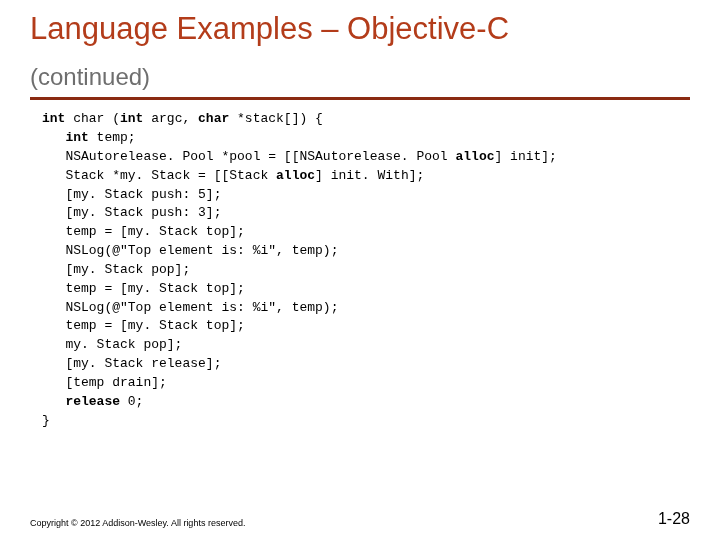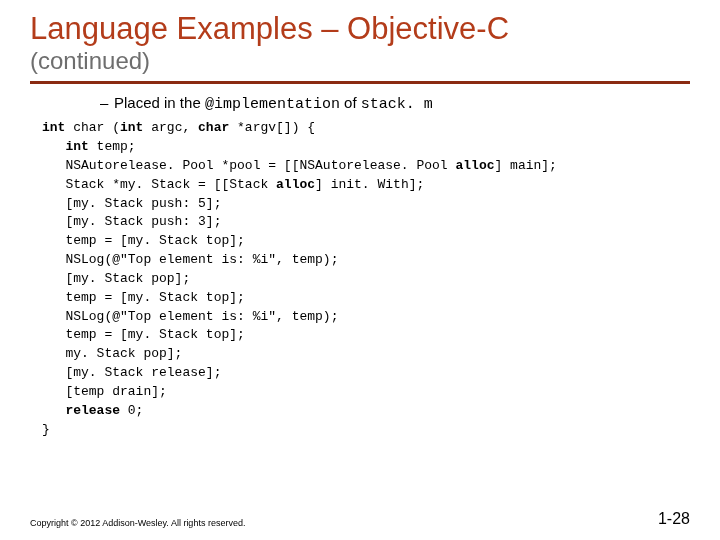--- a/index.html
+++ b/index.html
@@ -22,21 +22,21 @@
   .title {
     color: #b33c1a;
     font-size: 31px;
     font-weight: 400;
     margin: 0;
     line-height: 1.2;
   }
   .subtitle {
     color: #6e6e6e;
     font-size: 24px;
-    margin: 0 0 6px 0;
+    margin: 16px 0 6px 0;
     font-weight: 400;
   }
   .rule {
     border: none;
     border-top: 3px solid #8a2a12;
     margin: 2px 0 10px 0;
   }
   .bullet-main {
     font-size: 22px;
     font-weight: 700;
@@ -95,27 +95,24 @@
 </head>
 <body>
 
 <div class="slide">
 
   <h1 class="title">Language Examples – Objective-C</h1>
   <div class="subtitle">(continued)</div>
   <hr class="rule">
 
 
-  <div class="bullet-sub">
-    <span class="dash">–</span><span>Placed in the </span><span class="code-inline">@implementation</span><span> of </span><span class="code-inline">stack. m</span>
-  </div>
 
-  <pre class="code"><b>int</b><span> char (</span><b>int</b><span> argc, </span><b>char</b><span> *argv[]) {</span>
+  <pre class="code"><b>int</b><span> char (</span><b>int</b><span> argc, </span><b>char</b><span> *stack[]) {</span>
    <b>int</b><span> temp;</span>
-   <span>NSAutorelease. Pool *pool = [[NSAutorelease. Pool </span><b>alloc</b><span>] main];</span>
+   <span>NSAutorelease. Pool *pool = [[NSAutorelease. Pool </span><b>alloc</b><span>] init];</span>
    <span>Stack *my. Stack = [[Stack </span><b>alloc</b><span>] init. With];</span>
    <span>[my. Stack push: 5];</span>
    <span>[my. Stack push: 3];</span>
    <span>temp = [my. Stack top];</span>
    <span>NSLog(@"Top element is: %i", temp);</span>
    <span>[my. Stack pop];</span>
    <span>temp = [my. Stack top];</span>
    <span>NSLog(@"Top element is: %i", temp);</span>
    <span>temp = [my. Stack top];</span>
    <span>my. Stack pop];</span>

